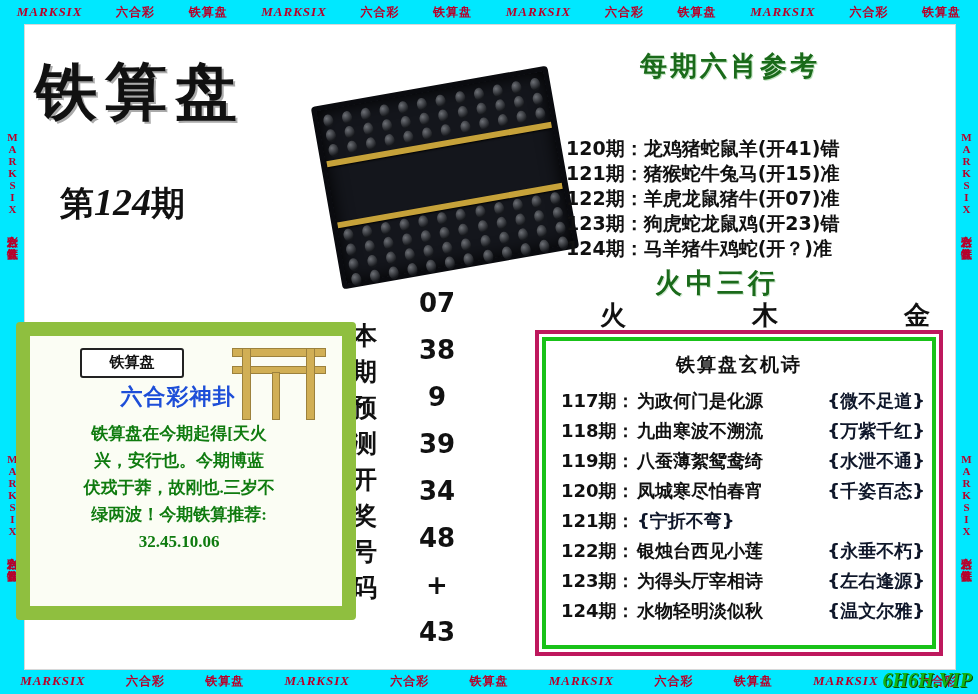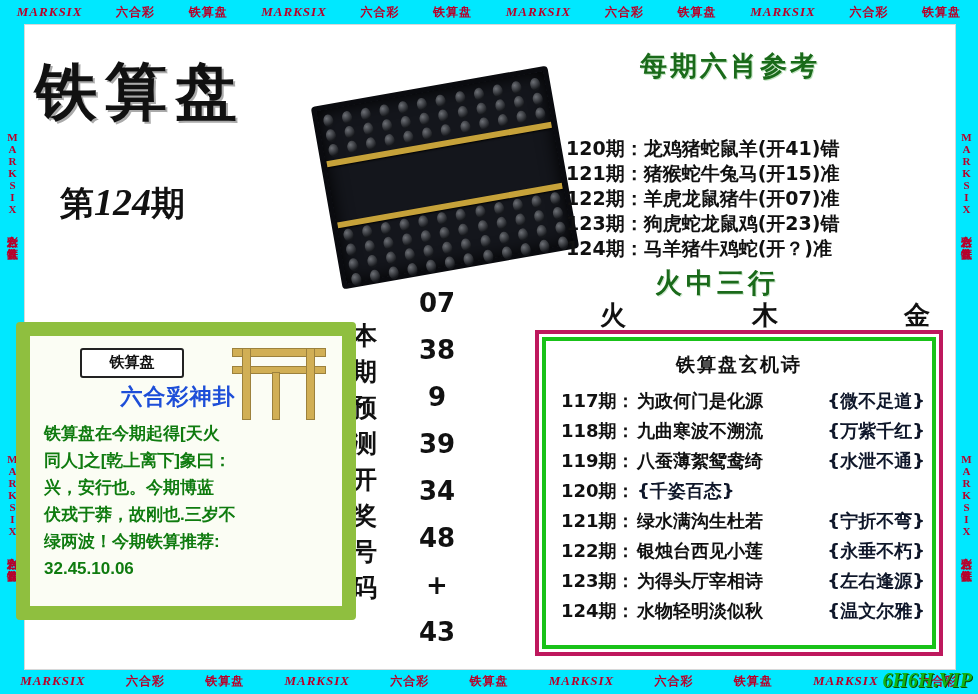--- a/index.html
+++ b/index.html
@@ -160,22 +160,22 @@
     font-family:"DejaVu Sans", sans-serif;font-weight:bold;font-size:15px;color:#111;
     text-align:center;line-height:24px;
   }
   .bamboo .sub{
     position:absolute;left:0;right:16px;top:46px;text-align:center;
     font-family:"DejaVu Sans", sans-serif;font-weight:bold;font-size:22px;
     color:#1d4ed8;letter-spacing:1px;
   }
   .bamboo .body{
     position:absolute;left:14px;right:28px;top:84px;
-    font-family:Liberation Sans, sans-serif;font-weight:bold;font-size:17px;
-    color:#0f7b0f;line-height:27px;text-align:left;
+    font-family:Liberation Serif, serif;font-weight:bold;font-size:17px;
+    color:#0f7b0f;line-height:27px;text-align:center;
   }
   .bamboo .body .rec{color:#0f7b0f;}
   .bamboo .gate{
     position:absolute;right:18px;top:6px;width:92px;height:78px;opacity:.85;
   }
   .bamboo .gate .bar{position:absolute;background:#caa23a;border:1px solid #8c6c1d;}
   
   .wm{
     position:absolute;right:6px;bottom:2px;
     font-family:"Liberation Serif", serif;font-weight:bold;font-style:italic;
@@ -413,25 +413,25 @@
         <span class="txt">九曲寒波不溯流</span>
         <span class="tag">{万紫千红}</span>
       </div>
       <div class="prow">
         <span class="lbl">119期：</span>
         <span class="txt">八蚕薄絮鸳鸯绮</span>
         <span class="tag">{水泄不通}</span>
       </div>
       <div class="prow">
         <span class="lbl">120期：</span>
+        <span class="txt">凤城寒尽怕春宵</span>
         <span class="tag">{千姿百态}</span>
       </div>
       <div class="prow">
         <span class="lbl">121期：</span>
-        <span class="txt">绿水满沟生杜若</span>
         <span class="tag">{宁折不弯}</span>
       </div>
       <div class="prow">
         <span class="lbl">122期：</span>
         <span class="txt">银烛台西见小莲</span>
         <span class="tag">{永垂不朽}</span>
       </div>
       <div class="prow">
         <span class="lbl">123期：</span>
         <span class="txt">为得头厅宰相诗</span>
@@ -463,21 +463,20 @@
         <div class="bar" style="left:0;top:6px;width:92px;height:7px;"></div>
         <div class="bar" style="left:0;top:24px;width:92px;height:6px;"></div>
         <div class="bar" style="left:10px;top:6px;width:7px;height:70px;"></div>
         <div class="bar" style="left:74px;top:6px;width:7px;height:70px;"></div>
         <div class="bar" style="left:40px;top:30px;width:6px;height:46px;"></div>
       </div>
       <div class="logo">铁算盘</div>
       <div class="sub">六合彩神卦</div>
       <div class="body">
         <div>铁算盘在今期起得[天火</div>
-        <div>同人]之[乾上离下]象曰：</div>
         <div>兴，安行也。今期博蓝</div>
         <div>伏戎于莽，故刚也.三岁不</div>
         <div>绿两波！今期铁算推荐:</div>
         <div class="rec">32.45.10.06</div>
       </div>
     </div>
   </div>
 
   <div class="wm">6H6H.VIP</div>
 </div>

